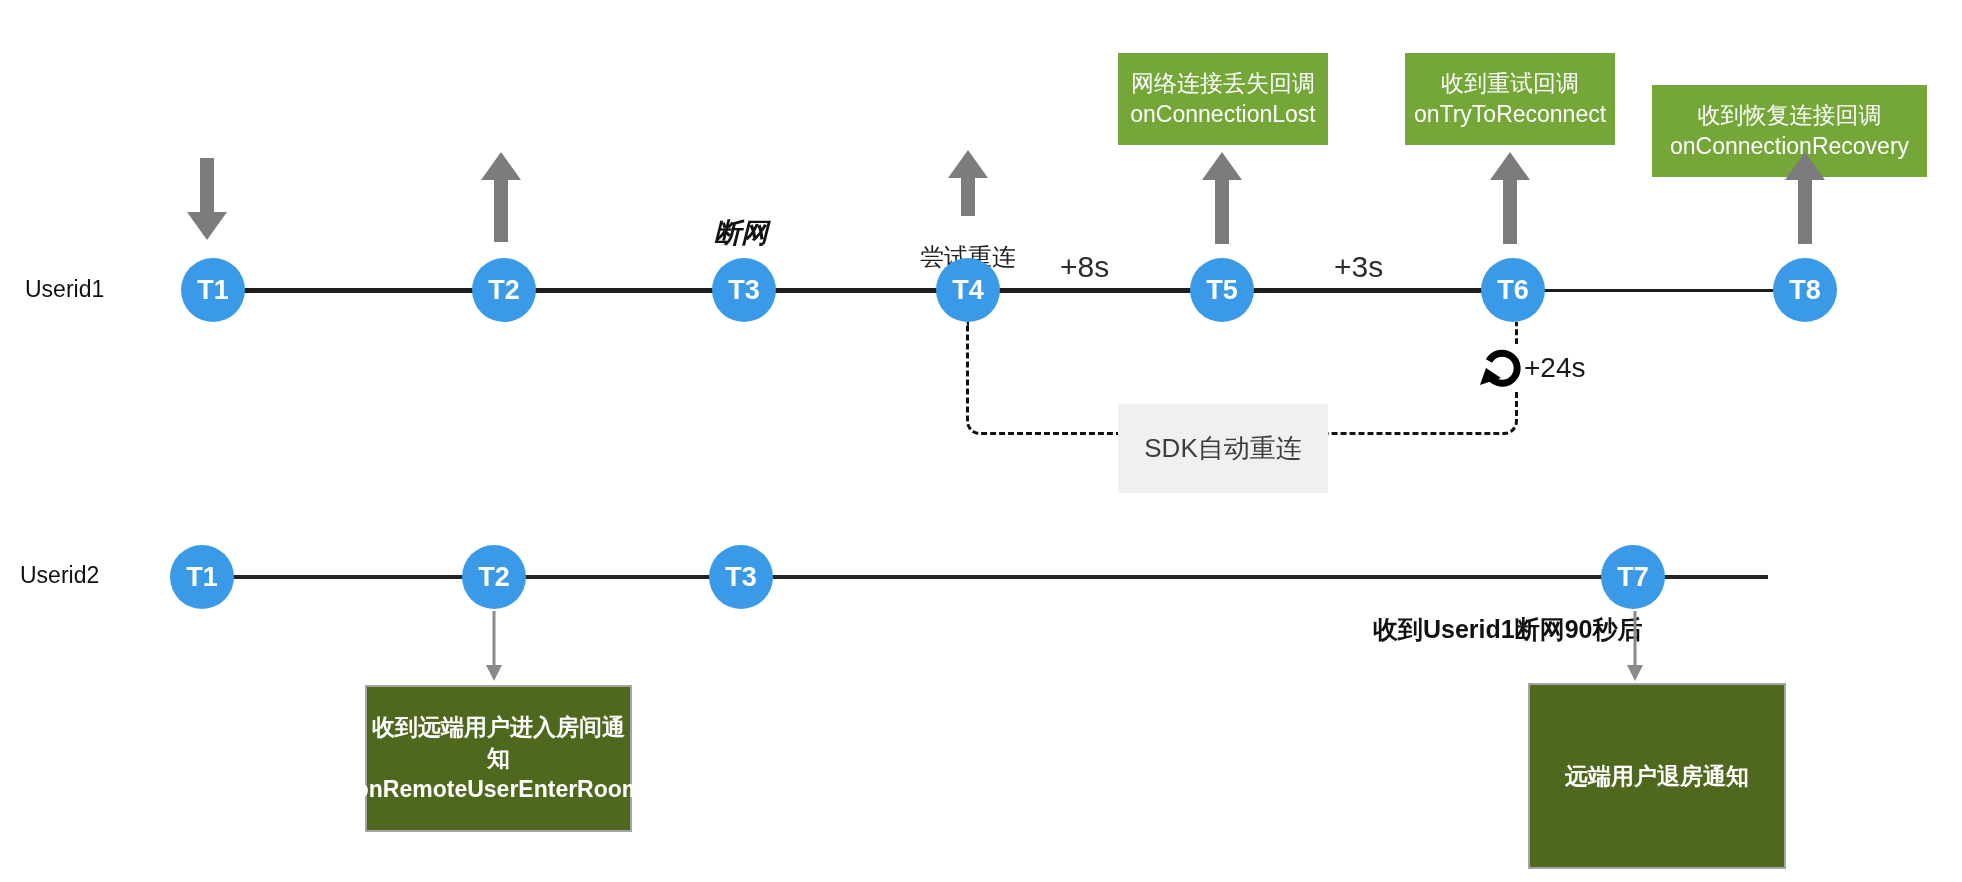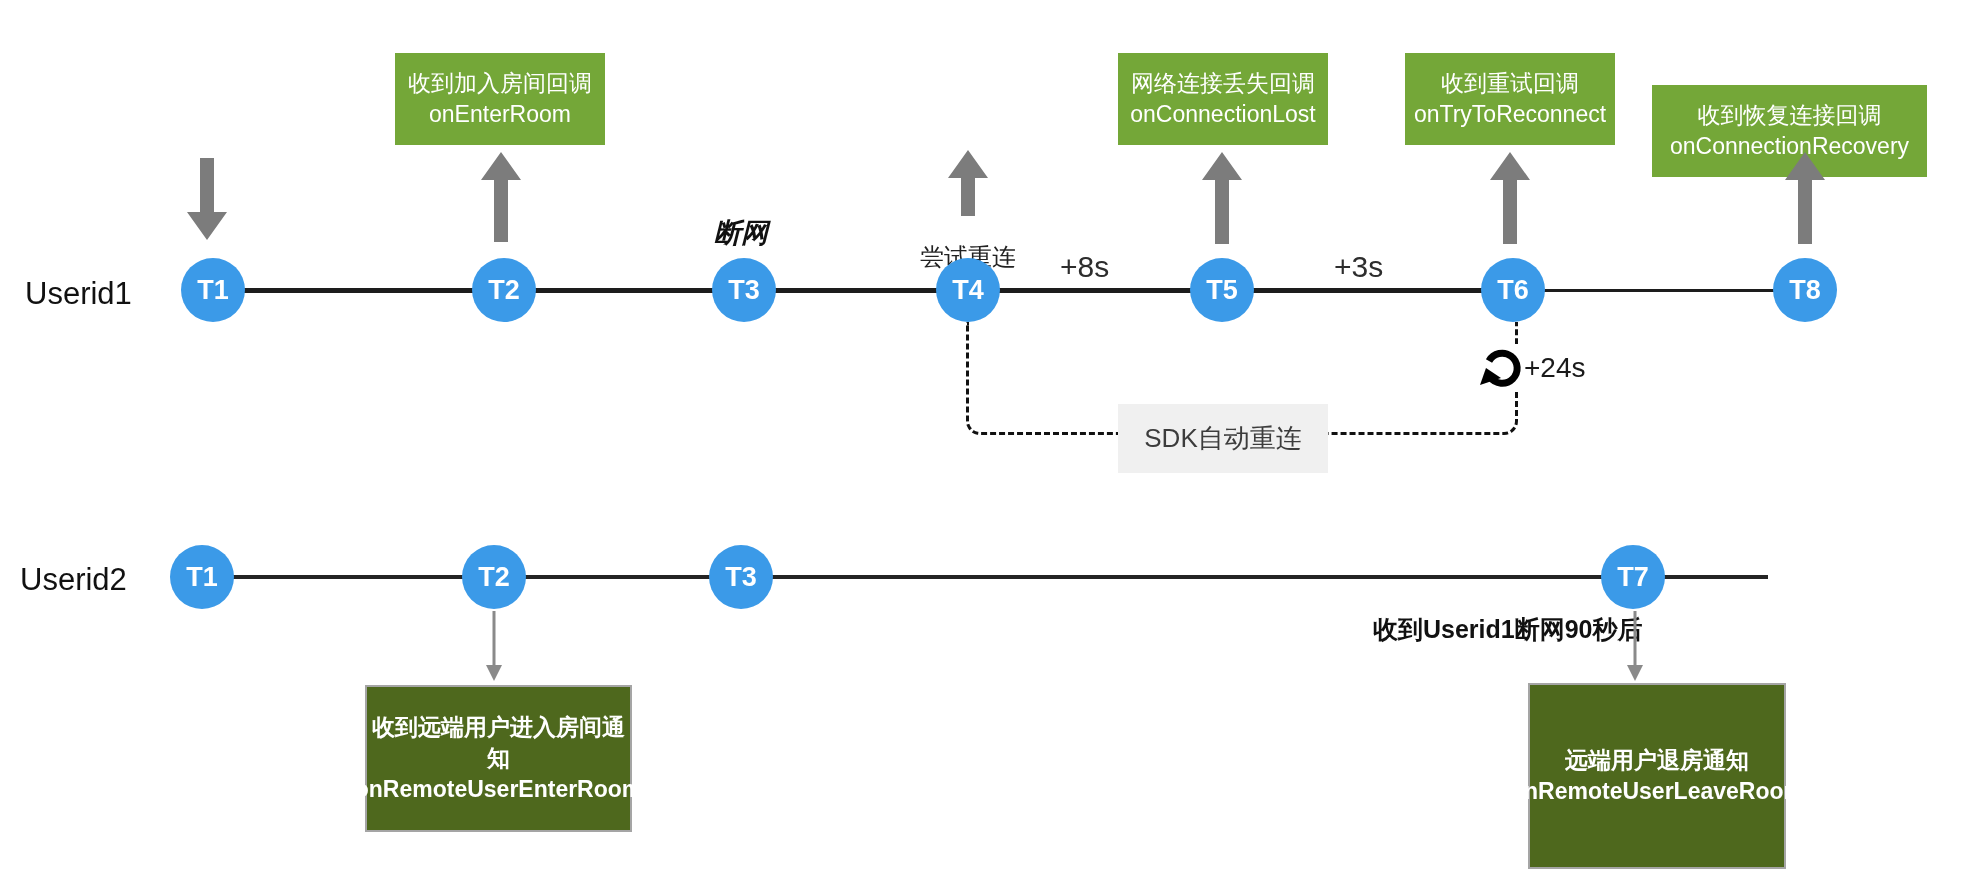--- a/index.html
+++ b/index.html
@@ -21,43 +21,39 @@
     text-align:center;font-size:23px;line-height:31px;font-weight:bold;
     box-sizing:border-box;
   }
   
   .node{
     position:absolute;width:64px;height:64px;border-radius:50%;background:#3B9AE8;
     color:#ffffff;font-weight:bold;font-size:27px;
     display:flex;align-items:center;justify-content:center;z-index:5;
   }
   .tline{position:absolute;background:#1d1d1d;z-index:1;}
-  .userlbl{position:absolute;font-size:31px;color:#111111;}
+  .userlbl{position:absolute;font-size:23px;color:#111111;}
   .smalltext{position:absolute;color:#2d2d2d;}
   .sdkbox{
-    position:absolute;left:1118px;top:404px;width:210px;height:69px;background:#F0F0F0;
+    position:absolute;left:1118px;top:404px;width:210px;height:89px;background:#F0F0F0;
     color:#3c3c3c;font-size:26px;display:flex;align-items:center;justify-content:center;
     z-index:4;
   }
   .dashpath{
     position:absolute;left:966px;top:322px;width:546px;height:110px;
     border-left:3px dashed #111111;border-right:3px dashed #111111;
     border-bottom:3px dashed #111111;border-radius:0 0 14px 14px;z-index:2;
   }
   svg{display:block;}
 </style>
 </head>
 <body>
 
 <div id="canvas">
 
-  <div class="gbox" style="left:395px;width:210px;">
-    <div>收到加入房间回调</div>
-    <div>onEnterRoom</div>
-  </div>
   <div class="gbox" style="left:1118px;width:210px;">
     <div>网络连接丢失回调</div>
     <div>onConnectionLost</div>
   </div>
   <div class="gbox" style="left:1405px;width:210px;">
     <div>收到重试回调</div>
     <div>onTryToReconnect</div>
   </div>
   <div class="gbox" style="left:1652px;width:275px;margin-top:32px;">
     <div>收到恢复连接回调</div>
@@ -168,16 +164,15 @@
         <polygon points="10,70 2,54 18,54" fill="#8a8a8a"></polygon>
       </svg>
   </div>
 
   <div class="dbox" style="left:365px;top:685px;width:267px;height:147px;">
     <div>收到远端用户进入房间通知</div>
     <div>onRemoteUserEnterRoom</div>
   </div>
   <div class="dbox" style="left:1528px;top:683px;width:258px;height:186px;">
     <div>远端用户退房通知</div>
-    <div>onRemoteUserLeaveRoom</div>
   </div>
 
 </div>
 
 </body></html>

